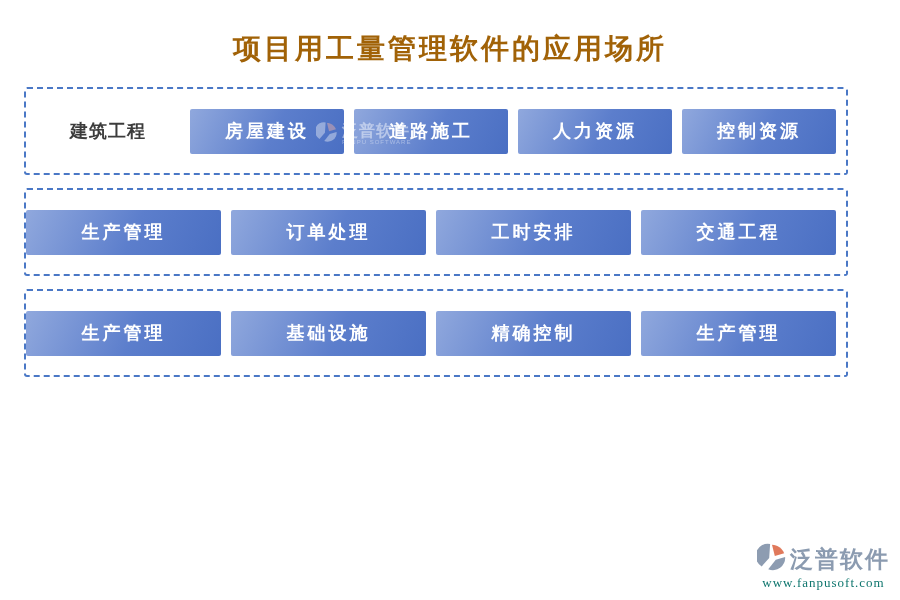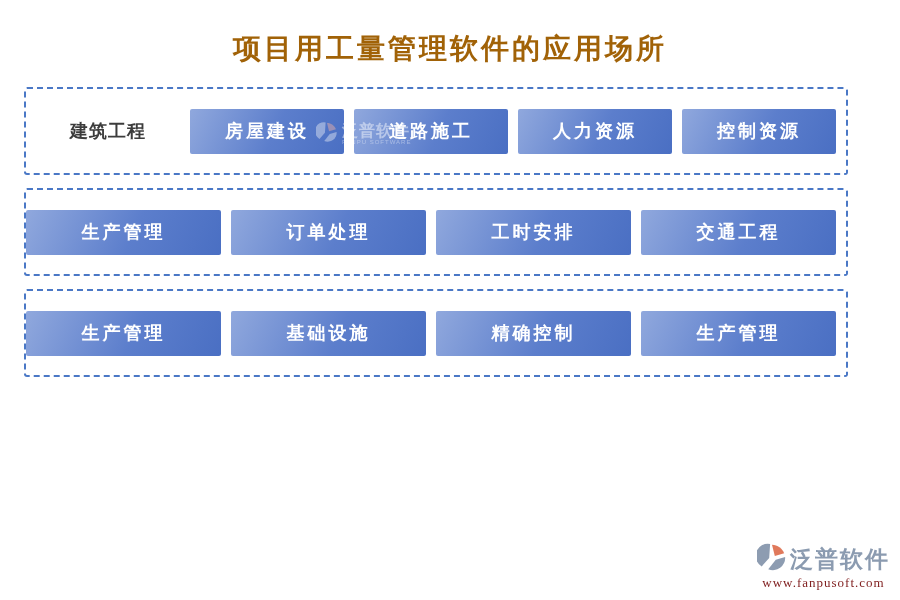--- a/index.html
+++ b/index.html
@@ -38,21 +38,21 @@
     opacity:0.55; pointer-events:none; z-index:5;
   }
   .wm-text { color:rgba(255,255,255,0.85); font-size:16px; font-weight:bold; line-height:16px; letter-spacing:1px; }
   .wm-sub  { color:rgba(255,255,255,0.7); font-size:6px; letter-spacing:1px; line-height:7px; font-family:"Liberation Sans", sans-serif; }
   .footer {
     position:absolute; right:10px; bottom:9px;
     display:flex; flex-direction:column; align-items:center;
   }
   .footer-top { display:flex; align-items:center; gap:3px; }
   .brand { font-size:23px; font-weight:bold; color:#8b9bb0; letter-spacing:2px; }
-  .url { font-size:13px; color:#7f1d1d; margin-top:-1px; letter-spacing:1px; }
+  .url { font-size:13px; color:#0f766e; margin-top:-1px; letter-spacing:1px; }
 </style>
 </head>
 <body>
 
 <div class="page">
 
   <div class="title">项目用工量管理软件的应用场所</div>
 
   <div class="rows">
 

